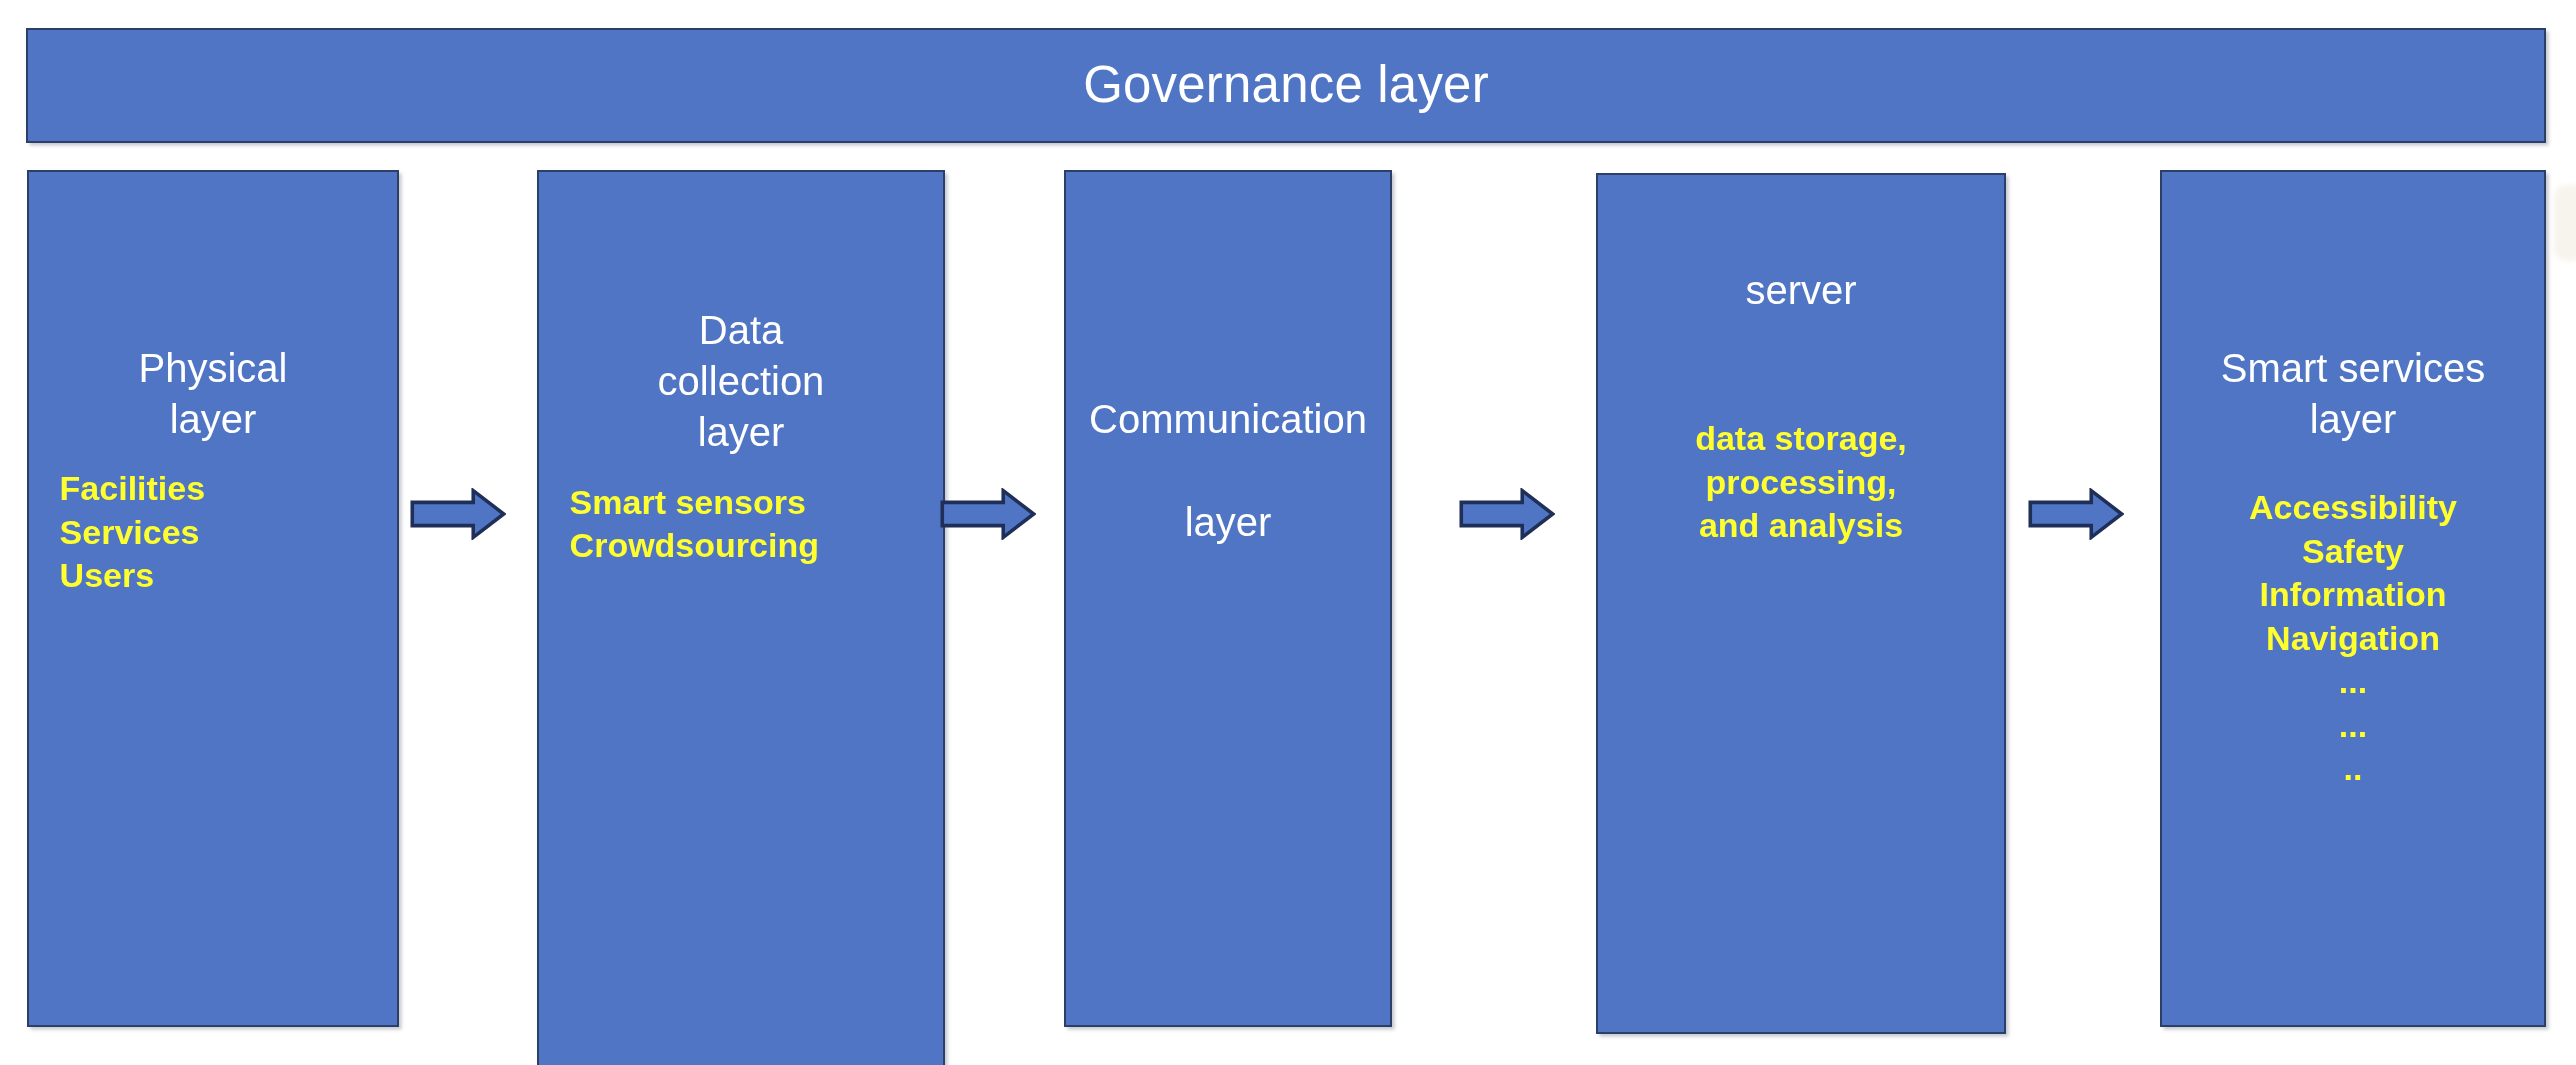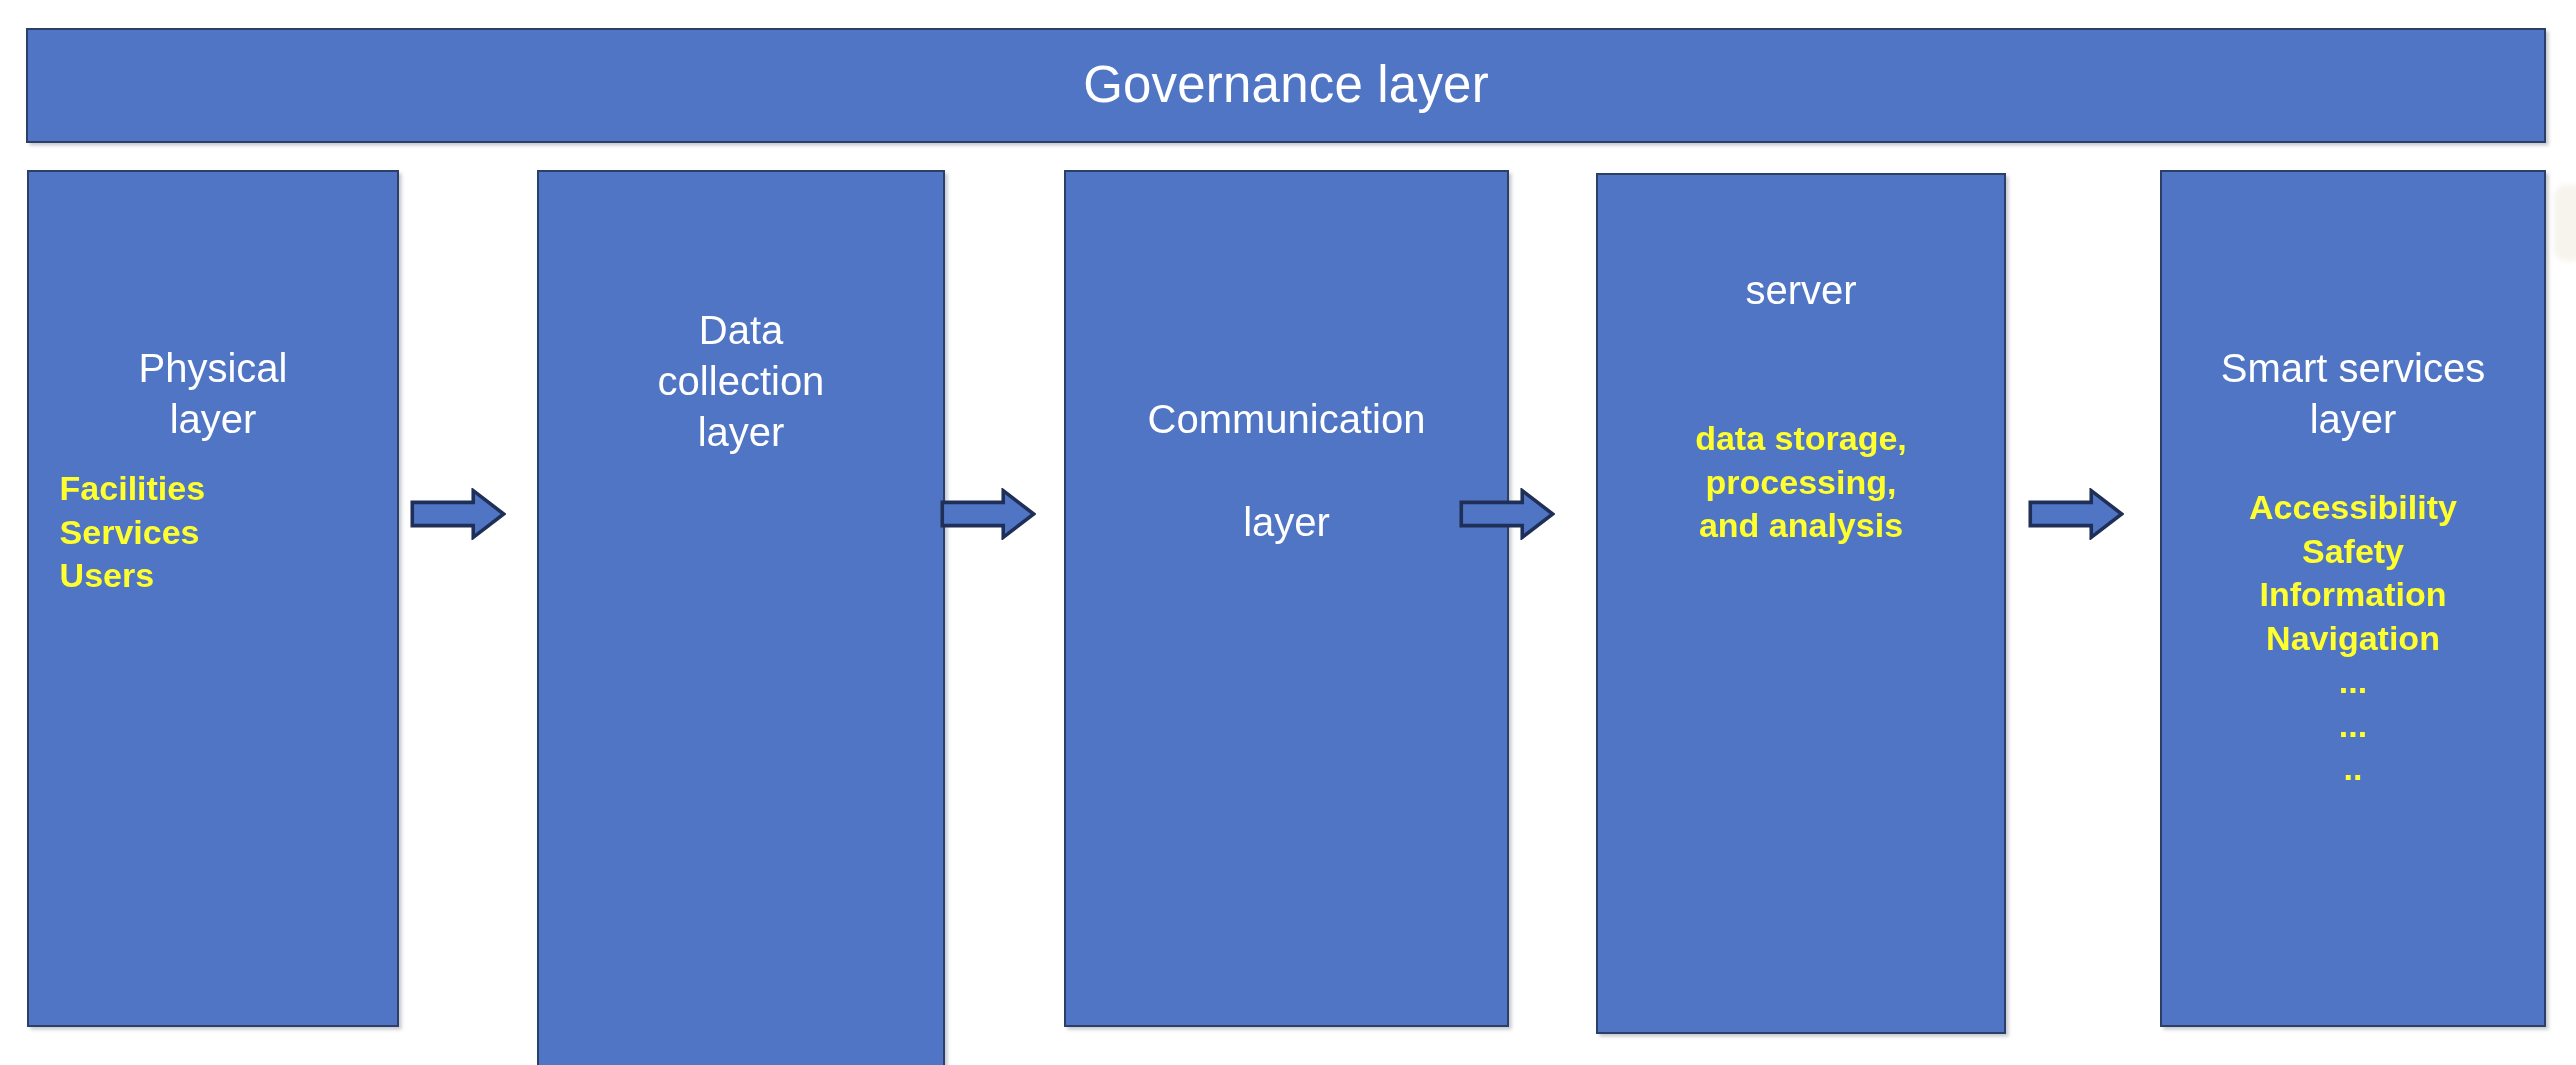--- a/index.html
+++ b/index.html
@@ -77,21 +77,21 @@
     white-space: pre-line;
   }
   .align-left  { text-align: left; padding-left: 27px; margin-top: 22px; }
   .align-center{ text-align: center; }
 
   
   #col-1 { left: 27px;   top: 170px; width: 372px;  height: 857px; }
   #col-1 .layer-inner { top: 171px; }
   #col-2 { left: 537px;  top: 170px; width: 408px;  height: 960px; }
   #col-2 .layer-inner { top: 133px; }
-  #col-3 { left: 1064px; top: 170px; width: 445px;  height: 857px; }
+  #col-3 { left: 1064px; top: 170px; width: 328px;  height: 857px; }
   #col-3 .layer-inner { top: 171px; }
   #col-4 { left: 1596px; top: 173px; width: 410px;  height: 861px; }
   #col-4 .layer-inner { top: 90px; }
   #col-4 .layer-items { margin-top: 101px; }
   #col-5 { left: 2160px; top: 170px; width: 386px;  height: 857px; }
   #col-5 .layer-inner { top: 171px; }
 
   
   #col-3 .layer-title { white-space: pre-line; }
   #col-3 .title-wide { display: block; margin: 0 -23.5px; }
@@ -145,20 +145,22 @@
     <svg viewBox="0 0 106 58" xmlns="http://www.w3.org/2000/svg">
       <polygon points="2,16 70,16 70,3 104,29 70,55 70,42 2,42" fill="#4f75c4" stroke="#1f2f57" stroke-width="4" stroke-linejoin="miter"></polygon>
     </svg>
   </div>
 
   <div class="layer-box" id="col-2">
     <div class="layer-inner">
       <div class="layer-title">Data
 collection
 layer</div>
+      <div class="layer-items align-left">Smart sensors
+Crowdsourcing</div>
     </div>
   </div>
 
   <div class="arrow" id="arrow-2">
     <svg viewBox="0 0 106 58" xmlns="http://www.w3.org/2000/svg">
       <polygon points="2,16 70,16 70,3 104,29 70,55 70,42 2,42" fill="#4f75c4" stroke="#1f2f57" stroke-width="4" stroke-linejoin="miter"></polygon>
     </svg>
   </div>
 
   <div class="layer-box" id="col-3">

